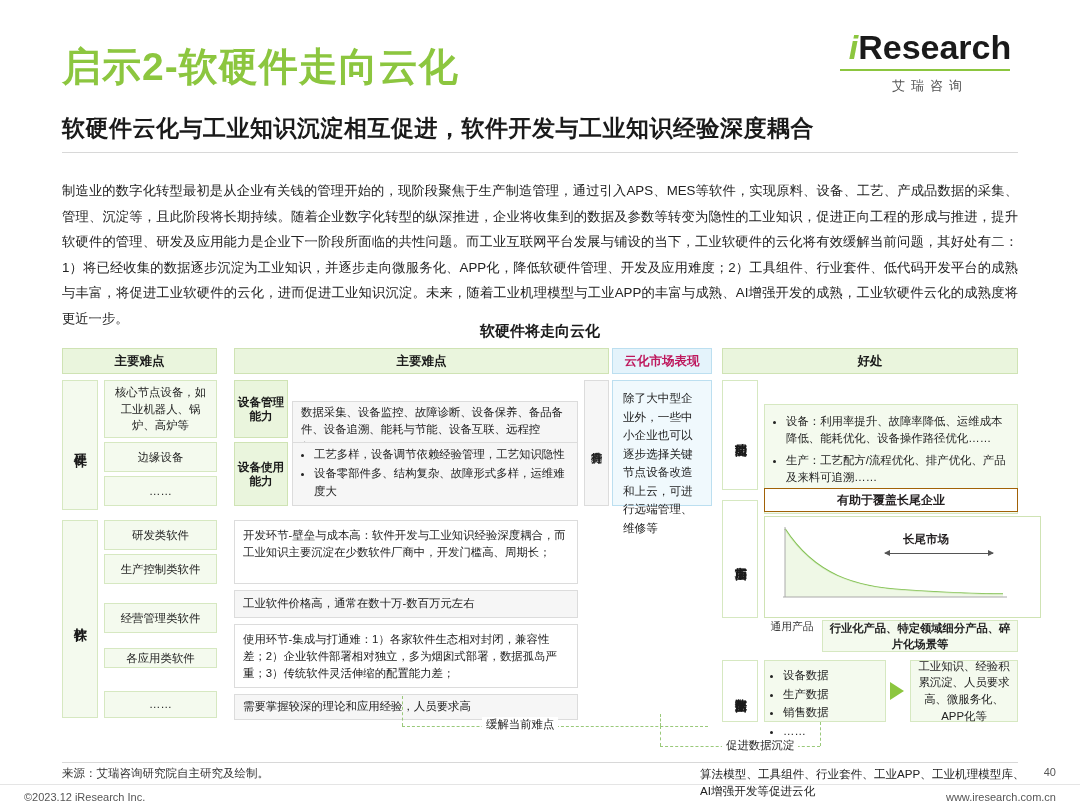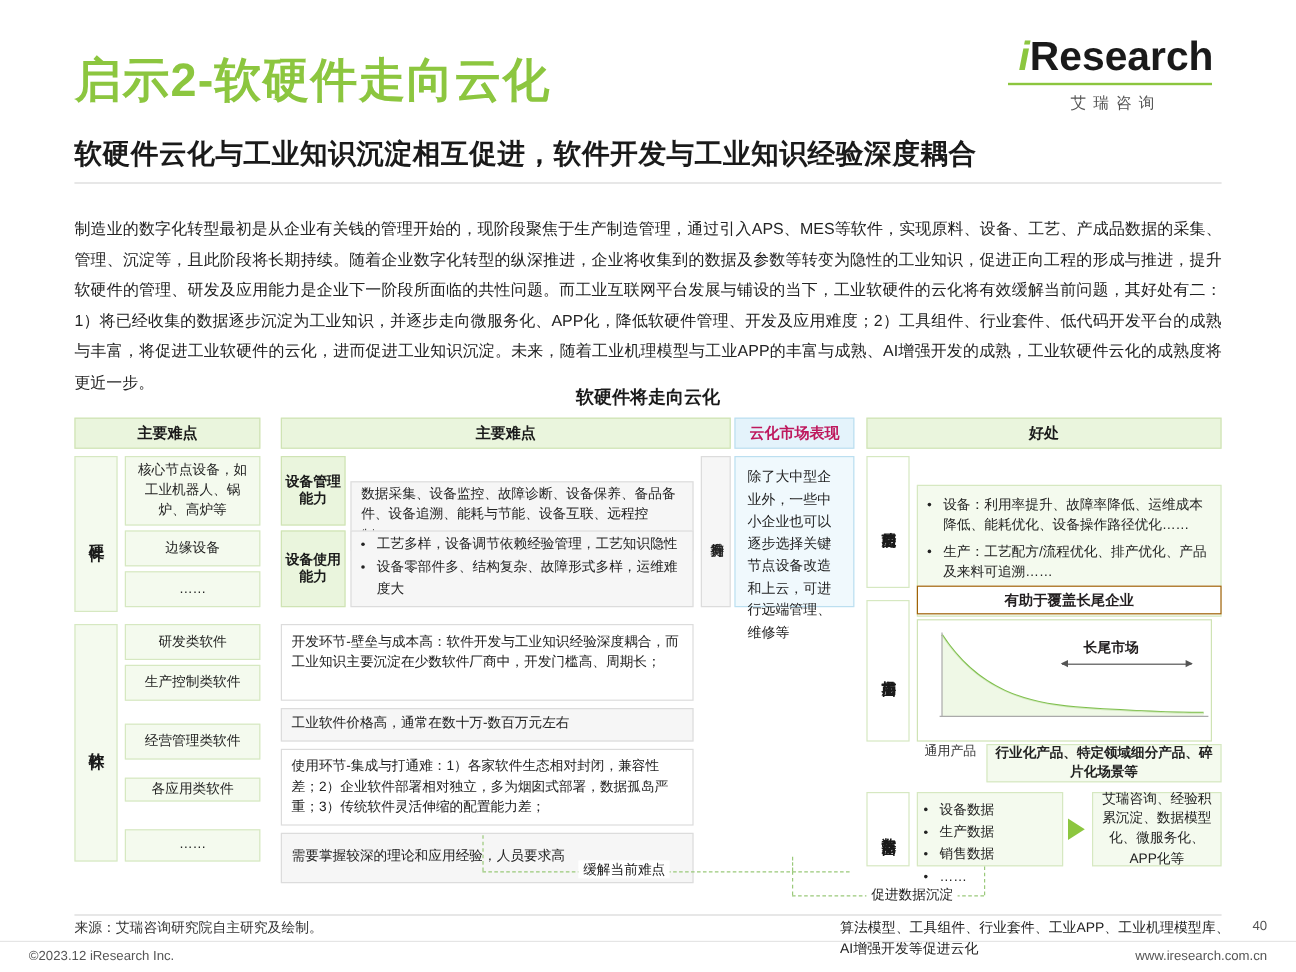--- a/index.html
+++ b/index.html
@@ -194,41 +194,41 @@
 
     <div class="bx cell-g" style="left:42px;top:172px;width:113px;height:30px;">研发类软件</div>
     <div class="bx cell-g" style="left:42px;top:206px;width:113px;height:30px;">生产控制类软件</div>
     <div class="bx cell-g" style="left:42px;top:255px;width:113px;height:30px;">经营管理类软件</div>
     <div class="bx cell-g" style="left:42px;top:300px;width:113px;height:20px;">各应用类软件</div>
     <div class="bx cell-g" style="left:42px;top:343px;width:113px;height:27px;">……</div>
 
     <div class="bx cell-white" style="left:172px;top:172px;width:344px;height:64px;">开发环节-壁垒与成本高：软件开发与工业知识经验深度耦合，而工业知识主要沉淀在少数软件厂商中，开发门槛高、周期长；</div>
     <div class="bx cell-grey" style="left:172px;top:242px;width:344px;height:28px;display:flex;align-items:center;">工业软件价格高，通常在数十万-数百万元左右</div>
     <div class="bx cell-white" style="left:172px;top:276px;width:344px;height:64px;">使用环节-集成与打通难：1）各家软件生态相对封闭，兼容性差；2）企业软件部署相对独立，多为烟囱式部署，数据孤岛严重；3）传统软件灵活伸缩的配置能力差；</div>
-    <div class="bx cell-grey" style="left:172px;top:346px;width:344px;height:42px;display:flex;align-items:center;">需要掌握较深的理论和应用经验，人员要求高</div>
+    <div class="bx cell-grey" style="left:172px;top:346px;width:344px;height:26px;display:flex;align-items:center;">需要掌握较深的理论和应用经验，人员要求高</div>
 
     <div class="bx cell-blue" style="left:550px;top:32px;width:100px;height:126px;font-size:11.6px;">除了大中型企业外，一些中小企业也可以逐步选择关键节点设备改造和上云，可进行远端管理、维修等</div>
 
     <div class="bx side-label-v" style="left:660px;top:32px;width:36px;height:110px;">
       <span style="writing-mode:vertical-rl;text-orientation:upright;letter-spacing:1px;">功能层面</span>
     </div>
     <div class="bx cell-g" style="left:702px;top:32px;width:254px;height:110px;align-items:flex-start;justify-content:flex-start;text-align:left;padding:8px 8px;margin-top:24px;">
       <ul class="dots" style="padding-left:13px;">
         <li style="margin-bottom:6px;">设备：利用率提升、故障率降低、运维成本降低、能耗优化、设备操作路径优化……</li>
         <li>生产：工艺配方/流程优化、排产优化、产品及来料可追溯……</li>
       </ul>
     </div>
 
     <div class="bx side-label-v" style="left:660px;top:152px;width:36px;height:118px;">
       <span style="writing-mode:vertical-rl;text-orientation:upright;letter-spacing:1px;">市场层面</span>
     </div>
 
     <div class="bx lt-box" style="left:702px;top:140px;width:254px;height:24px;display:flex;align-items:center;justify-content:center;font-size:12px;font-weight:bold;">有助于覆盖长尾企业</div>
 
-    <div class="bx" style="left:702px;top:168px;width:246px;height:102px;border:1px solid #cfe3b4;background:#fff;">
+    <div class="bx" style="left:702px;top:168px;width:277px;height:102px;border:1px solid #cfe3b4;background:#fff;">
 
       <svg width="252" height="100" viewBox="0 0 252 100" style="position:absolute;left:0;top:0;">
         <path d="M20,12 C50,58 90,70 140,73 C185,76 220,77 238,77" fill="none" stroke="#7fbf4d" stroke-width="1.6"></path>
         <path d="M20,12 C50,58 90,70 140,73 C185,76 220,77 238,77 L238,80 L20,80 Z" fill="#eaf5dd" opacity="0.75"></path>
         <line x1="20" y1="10" x2="20" y2="80" stroke="#aaa" stroke-width="1"></line>
         <line x1="18" y1="80" x2="242" y2="80" stroke="#aaa" stroke-width="1"></line>
       </svg>
 
       <div class="arrow-h" style="left:120px;top:36px;width:108px;"></div>
       <div style="position:absolute;left:138px;top:15px;font-size:11.5px;font-weight:bold;">长尾市场</div>
@@ -242,21 +242,21 @@
     </div>
     <div class="bx cell-g" style="left:702px;top:312px;width:122px;height:62px;align-items:flex-start;justify-content:flex-start;text-align:left;padding:6px 6px;">
       <ul class="dots" style="padding-left:12px;">
         <li>设备数据</li>
         <li>生产数据</li>
         <li>销售数据</li>
         <li>……</li>
       </ul>
     </div>
     <div style="position:absolute;left:828px;top:334px;width:0;height:0;border-left:14px solid #8cc63f;border-top:9px solid transparent;border-bottom:9px solid transparent;"></div>
-    <div class="bx cell-g" style="left:848px;top:312px;width:108px;height:62px;">艾瑞咨询、经验积累沉淀、数据模型化、微服务化、APP化等</div>
+    <div class="bx cell-g" style="left:848px;top:312px;width:108px;height:62px;">工业知识、经验积累沉淀、人员要求高、微服务化、APP化等</div>
 
     <div style="position:absolute;left:340px;top:378px;width:306px;height:1px;border-top:1px dashed #9ac97a;"></div>
     <div style="position:absolute;left:340px;top:348px;width:1px;height:30px;border-left:1px dashed #9ac97a;"></div>
     <div style="position:absolute;left:598px;top:366px;width:1px;height:12px;border-left:1px dashed #9ac97a;"></div>
     <div style="position:absolute;left:420px;top:369px;font-size:11.4px;color:#222;background:#fff;padding:0 4px;">缓解当前难点</div>
 
     <div style="position:absolute;left:598px;top:378px;width:1px;height:20px;border-left:1px dashed #9ac97a;"></div>
     <div style="position:absolute;left:598px;top:398px;width:160px;height:1px;border-top:1px dashed #9ac97a;"></div>
     <div style="position:absolute;left:758px;top:374px;width:1px;height:24px;border-left:1px dashed #9ac97a;"></div>
     <div style="position:absolute;left:660px;top:390px;font-size:11.4px;color:#222;background:#fff;padding:0 4px;">促进数据沉淀</div>

